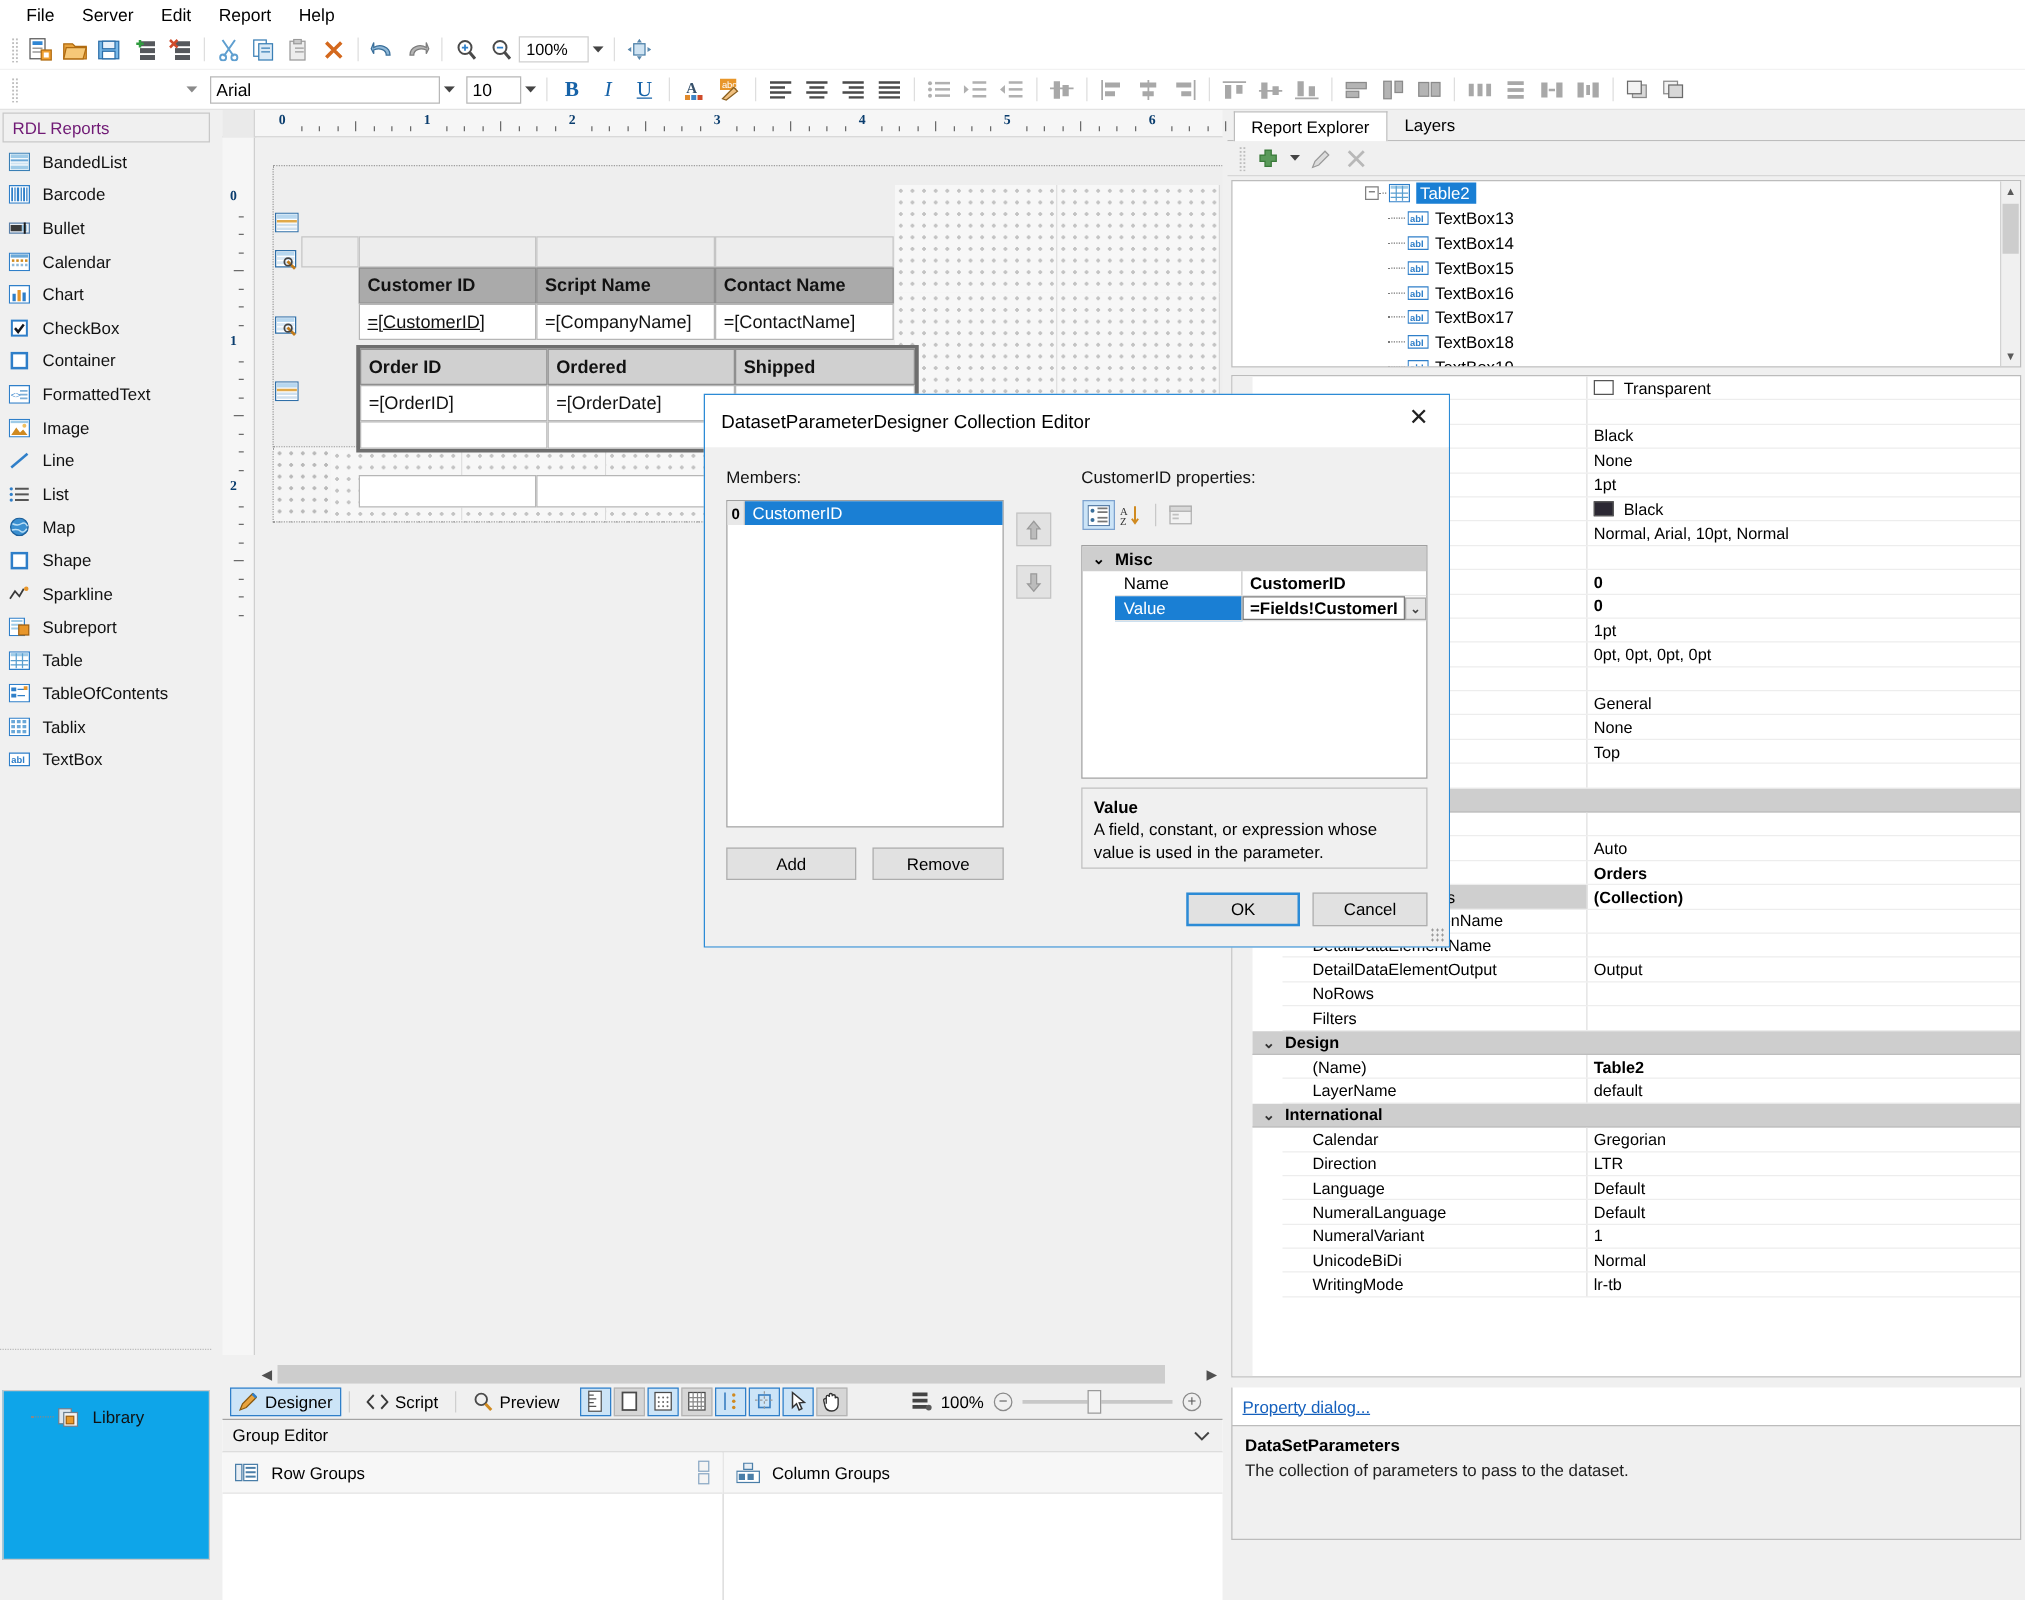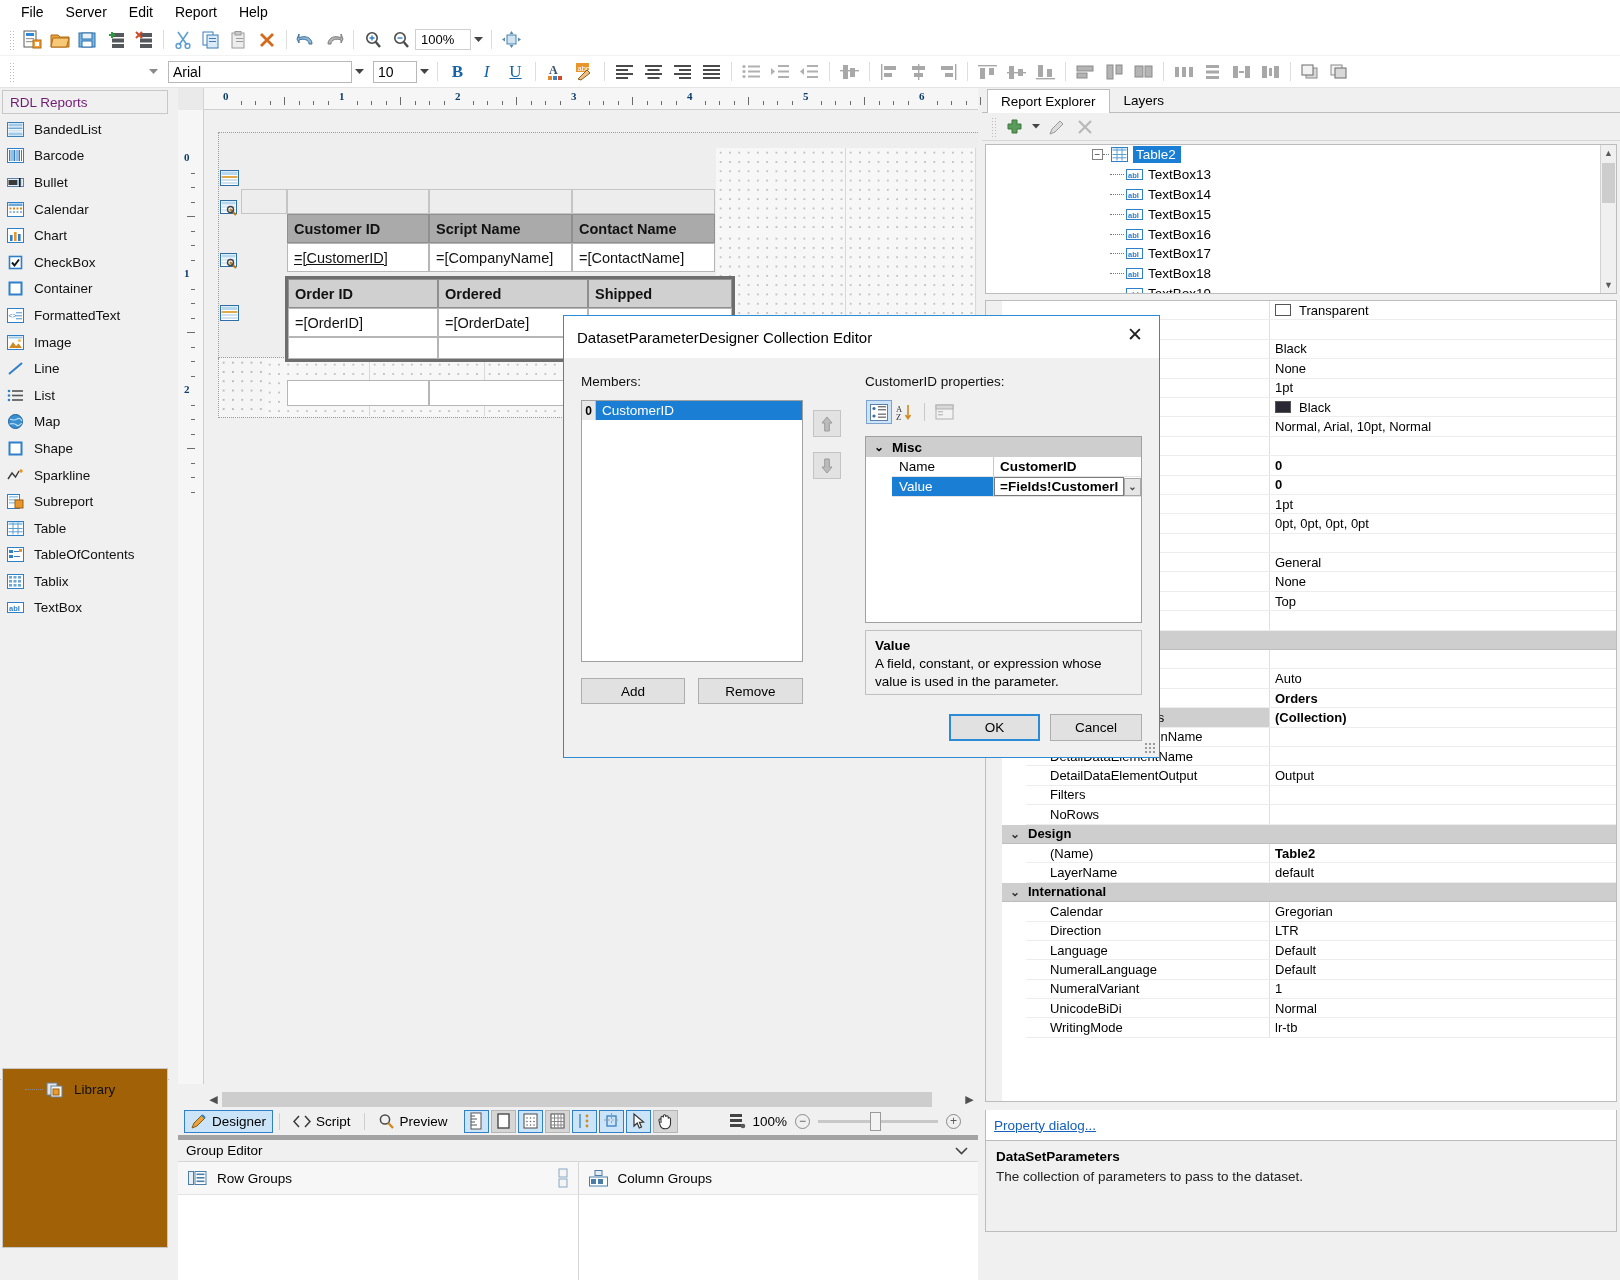--- a/index.html
+++ b/index.html
@@ -65,22 +65,22 @@
   .tbx-header {
     margin: 2px 4px 0 2px; height: 24px; background: #f0f0f0; border: 1px solid #c8c8c8;
     display: flex; align-items: center; padding-left: 7px; font-size: 13.5px; color: #701a75;
   }
   .tbx-list { position: absolute; left: 0; top: 28px; right: 0; bottom: 200px; overflow: hidden; }
   .tbx-item { height: 26.6px; display: flex; align-items: center; padding-left: 5px; cursor: default; }
   .tbx-ico { width: 20px; height: 18px; margin-right: 9px; flex: 0 0 20px;
     display: flex; align-items: center; justify-content: center; }
   .tbx-lbl { font-size: 13.5px; color: #111; }
   .tbx-divider { position: absolute; left: 0; right: 3px; bottom: 200px; border-top: 1px dotted #bbb; }
-  .tbx-bottom { position: absolute; left: 2px; right: 4px; bottom: 32px; top: auto; height: 180px;
-    background: #a16207; border: 1px solid #c8c8c8; }
+  .tbx-bottom { position: absolute; left: 2px; right: 4px; bottom: 32px; top: auto; height: 136px;
+    background: #0ea5e9; border: 1px solid #c8c8c8; }
   .lib-row { display: flex; align-items: center; height: 24px; padding-left: 22px; margin-top: 8px; }
   .dashline { width: 18px; border-top: 1px dotted #888; margin-right: 2px; }
 
   
   .center { position: absolute; left: 178px; top: 88px; width: 800px; bottom: 0; background: #f0f0f0; }
   .ruler-h { position: absolute; left: 0; top: 0; width: 800px; height: 22px; background: #f6f6f6;
     border-bottom: 1px solid #cfcfcf; }
   .ruler-corner { position: absolute; left: 0; top: 0; width: 26px; height: 22px; background: #eaeaea;
     border-right: 1px solid #d4d4d4; }
   .ruler-h .tick { position: absolute; top: 13px; width: 1px; height: 4px; background: #6b6b6b; }
@@ -138,21 +138,21 @@
   .vb-ico.off { background: #d6d6d6; border: 1px solid #b4b4b4; }
   .zoomslider { display: flex; align-items: center; margin-left: 50px; }
   .zs-track { width: 120px; height: 3px; background: #c8c8c8; position: relative; margin: 0 8px; }
   .zs-thumb { position: absolute; left: 52px; top: -8px; width: 11px; height: 19px; background: #f3f3f3;
     border: 1px solid #9a9a9a; }
   .zs-circle { width: 15px; height: 15px; border-radius: 50%; border: 1.4px solid #8a8a8a;
     display: flex; align-items: center; justify-content: center; font-size: 12px; color: #5a5a5a; }
 
   
   .groupeditor { position: absolute; left: 0; right: 0; bottom: 0; height: 145px; background: #fff; }
-  .ge-title { height: 27px; background: #f0f0f0; border-top: 5px solid #a3a3a3;
+  .ge-title { height: 27px; background: #f0f0f0; border-top: 1px solid #a3a3a3;
     border-bottom: 1px solid #d6d6d6; display: flex; align-items: center;
     justify-content: space-between; padding: 0 10px 0 8px; font-size: 13.5px; }
   .ge-body { display: flex; height: 118px; }
   .ge-col { flex: 1; border-right: 1px solid #d6d6d6; }
   .ge-head { height: 33px; display: flex; align-items: center; padding-left: 10px;
     background: #f7f7f7; border-bottom: 1px solid #e4e4e4; }
   .ge-head .lbl { font-size: 13.5px; margin-left: 10px; }
 
   
   .right { position: absolute; left: 982px; top: 88px; right: 0; bottom: 0; background: #f0f0f0; }
@@ -1505,25 +1505,25 @@
           </div>
           <div class="pg-row">
             <div class="pg-name">DetailDataElementName</div>
             <div class="pg-val"></div>
           </div>
           <div class="pg-row">
             <div class="pg-name">DetailDataElementOutput</div>
             <div class="pg-val">Output</div>
           </div>
           <div class="pg-row">
+            <div class="pg-name">NoRows</div>
+            <div class="pg-val"></div>
+          </div>
+          <div class="pg-row">
             <div class="pg-name">Filters</div>
-            <div class="pg-val"></div>
-          </div>
-          <div class="pg-row">
-            <div class="pg-name">NoRows</div>
             <div class="pg-val"></div>
           </div>
           <div class="pg-cat">
             <span class="chev">⌄</span>
             <span>Design</span>
           </div>
           <div class="pg-row">
             <div class="pg-name">(Name)</div>
             <div class="pg-val bold">Table2</div>
           </div>

